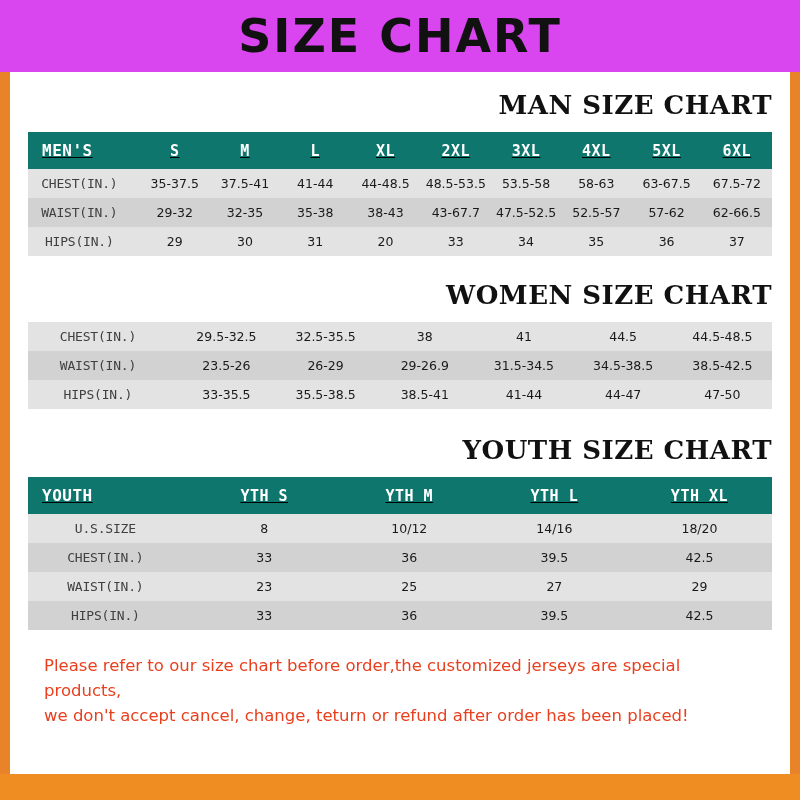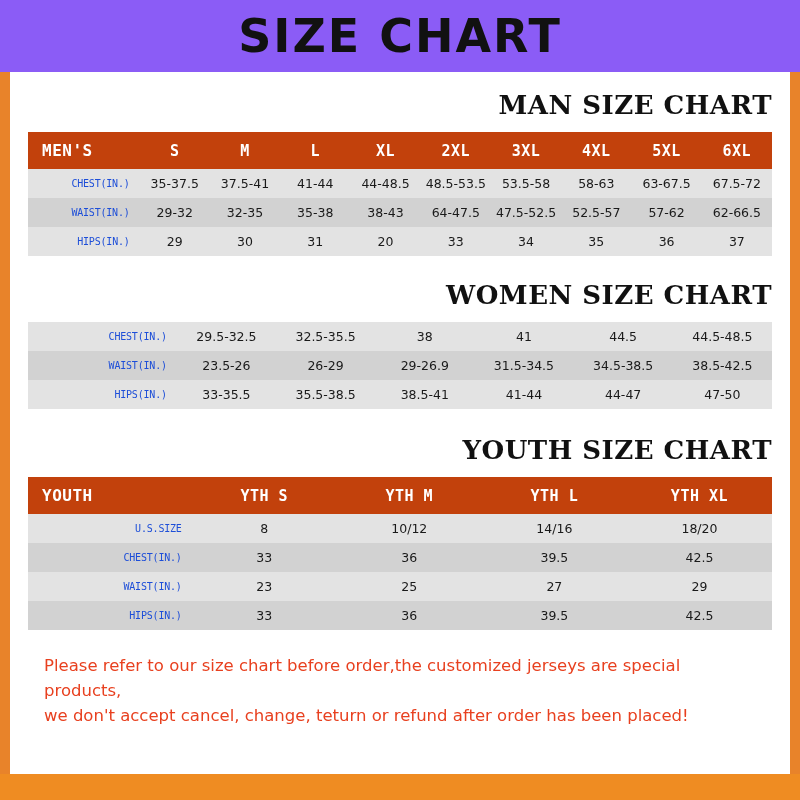--- a/index.html
+++ b/index.html
@@ -18,21 +18,21 @@
     width: 800px;
     height: 800px;
     background: #ffffff;
     box-sizing: border-box;
     border-left: 10px solid #e8832a;
     border-right: 10px solid #e8832a;
     display: flex;
     flex-direction: column;
   }
   .banner {
-    background: #8b5cf6;
+    background: #d946ef;
     height: 72px;
     display: flex;
     align-items: center;
     justify-content: center;
     margin: 0 -10px;
   }
   .banner-title {
     font-family: "DejaVu Sans", sans-serif;
     font-weight: bold;
     font-size: 46px;
@@ -57,21 +57,22 @@
   .s1-title { margin: 18px 0 12px 0; }
   .s2-title { margin: 24px 0 12px 0; }
   .s3-title { margin: 26px 0 12px 0; }
 
   table.size {
     width: 100%;
     border-collapse: collapse;
     table-layout: fixed;
   }
   table.size tr.head {
-    background: #c2410c;
+    background: #0f766e;
+    text-decoration: underline;
   }
   table.size tr.head th {
     color: #ffffff;
     font-family: "DejaVu Sans Mono", monospace;
     font-weight: bold;
     font-size: 15px;
     letter-spacing: 0.5px;
     padding: 9px 2px;
     text-align: center;
   }
@@ -82,24 +83,24 @@
   }
   table.size td {
     text-align: center;
     font-family: "DejaVu Sans", sans-serif;
     font-size: 12.5px;
     color: #1a1a1a;
     padding: 7px 1px;
   }
   table.size td.rowlabel {
     font-family: "DejaVu Sans Mono", monospace;
-    font-size: 10px;
-    text-align: right;
+    font-size: 13px;
+    text-align: center;
     padding-right: 10px;
-    color: #1d4ed8;
+    color: #404040;
     letter-spacing: -0.2px;
   }
   table.size tr.odd { background: #e3e3e3; }
   table.size tr.even { background: #d2d2d2; }
 
   
   .men-tbl col.c0 { width: 15%; }
   
   .women-tbl col.c0 { width: 20%; }
   .women-tbl td { font-size: 14px; }
@@ -177,21 +178,21 @@
           <td>58-63</td>
           <td>63-67.5</td>
           <td>67.5-72</td>
         </tr>
         <tr class="even">
           <td class="rowlabel">WAIST(IN.)</td>
           <td>29-32</td>
           <td>32-35</td>
           <td>35-38</td>
           <td>38-43</td>
-          <td>64-47.5</td>
+          <td>43-67.7</td>
           <td>47.5-52.5</td>
           <td>52.5-57</td>
           <td>57-62</td>
           <td>62-66.5</td>
         </tr>
         <tr class="odd">
           <td class="rowlabel">HIPS(IN.)</td>
           <td>29</td>
           <td>30</td>
           <td>31</td>

